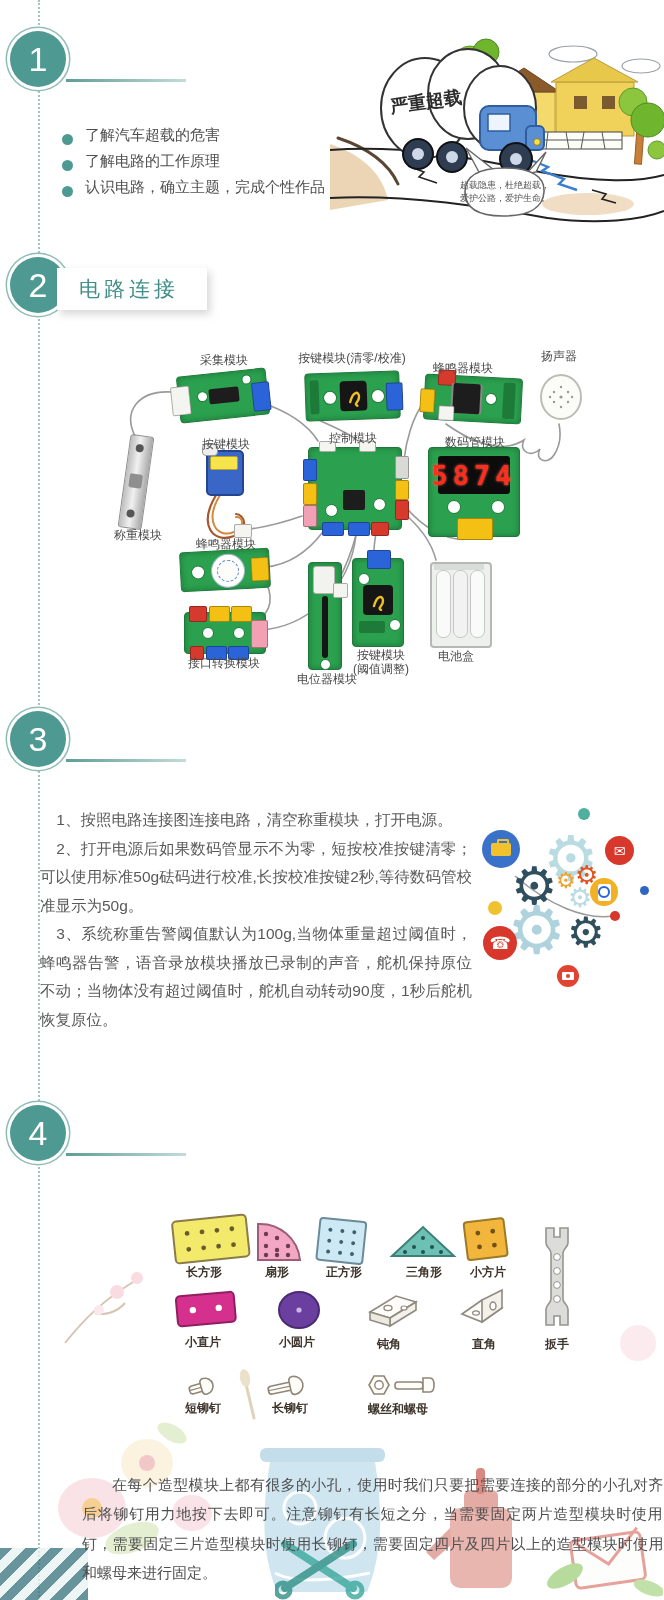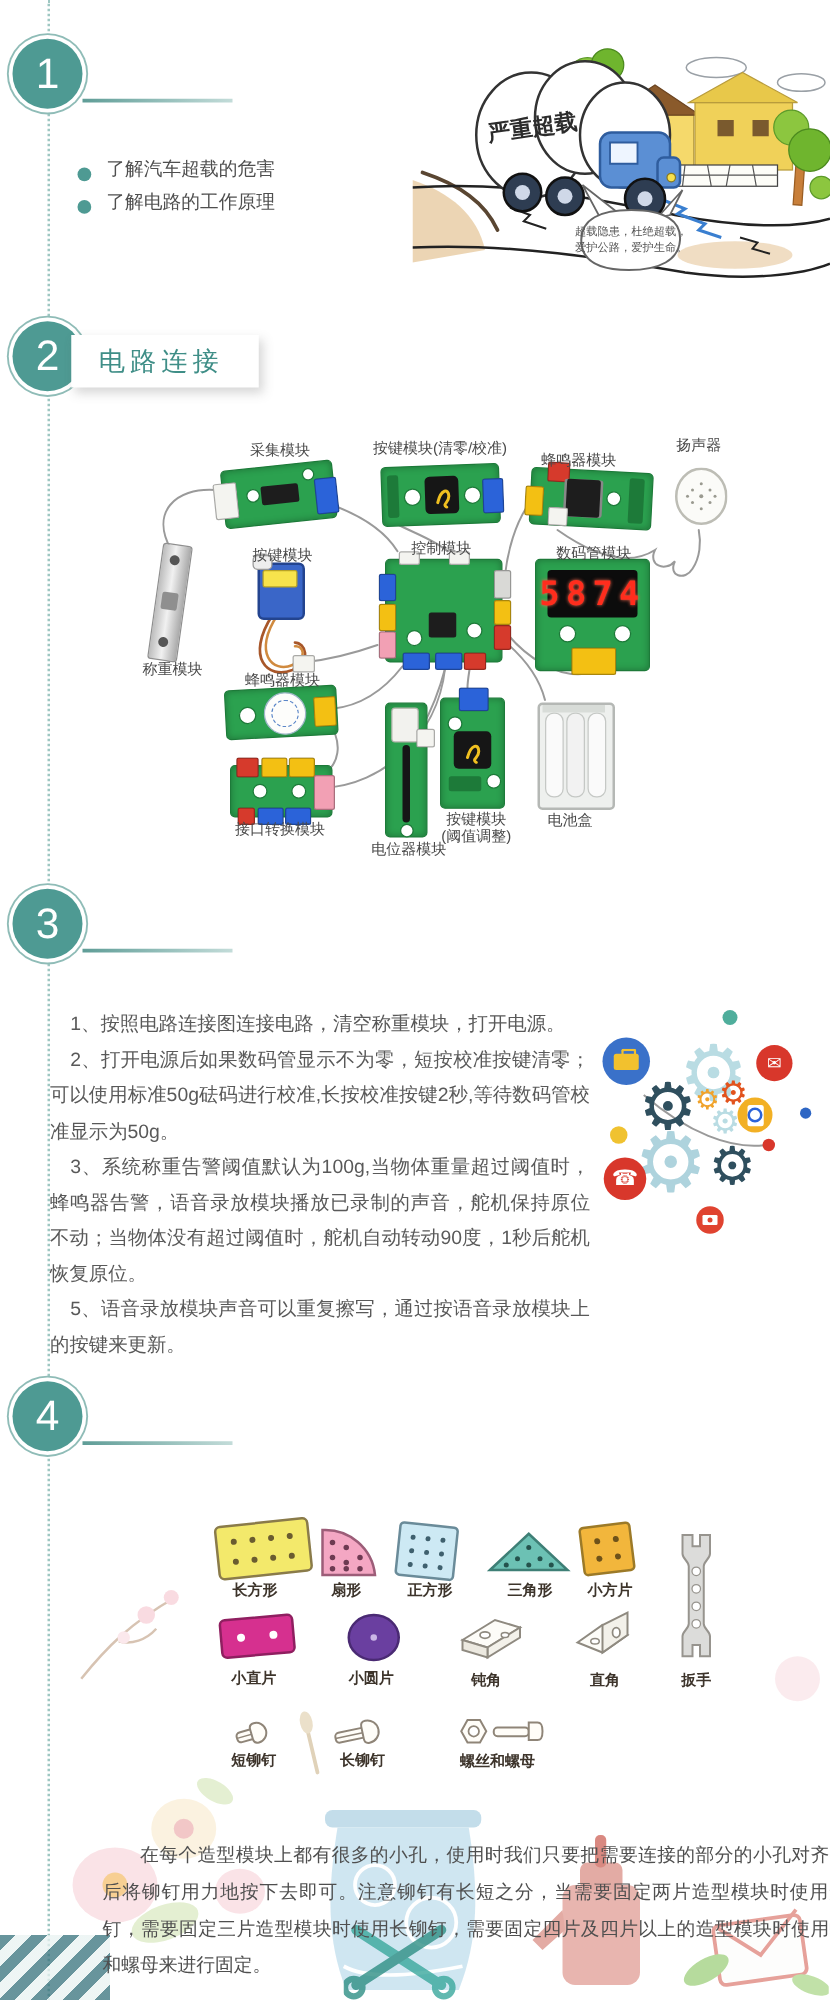--- a/index.html
+++ b/index.html
@@ -55,20 +55,24 @@
     </div>
   <div class="sec-line" style="top:79px"></div>
 
   <div class="obj-row" style="top:126px">
       <span class="obj-dot"></span>
       <span class="obj-txt">了解汽车超载的危害</span>
     </div>
   <div class="obj-row" style="top:152px">
       <span class="obj-dot"></span>
       <span class="obj-txt">了解电路的工作原理</span>
+    </div>
+  <div class="obj-row" style="top:178px">
+      <span class="obj-dot"></span>
+      <span class="obj-txt">认识电路，确立主题，完成个性作品</span>
     </div>
 
   <div class="abs" style="left:330px;top:32px;width:334px;height:196px;">
     <svg width="334" height="196" viewBox="0 0 334 196">
 
       <ellipse cx="243" cy="22" rx="24" ry="8" fill="#fff" stroke="#9aa0a6" stroke-width="1.2"></ellipse>
       <ellipse cx="311" cy="34" rx="19" ry="7" fill="#fff" stroke="#9aa0a6" stroke-width="1.2"></ellipse>
 
       <path d="M148,44 l6,22 8,-2 -5,-22 z" fill="#b5722f" stroke="#8a531e"></path>
       <circle cx="140" cy="30" r="16" fill="#8cc63f" stroke="#5c9a2a"></circle>
@@ -302,21 +306,20 @@
 
   <div class="sec-circle" style="top:711px">
       <span>3</span>
     </div>
   <div class="sec-line" style="top:759px"></div>
 
   <div class="abs instr" style="left:40px;top:806px;width:432px;z-index:6">
     <p>1、按照电路连接图连接电路，清空称重模块，打开电源。</p>
     <p>2、打开电源后如果数码管显示不为零，短按校准按键清零；可以使用标准50g砝码进行校准,长按校准按键2秒,等待数码管校准显示为50g。</p>
     <p>3、系统称重告警阈值默认为100g,当物体重量超过阈值时，蜂鸣器告警，语音录放模块播放已录制的声音，舵机保持原位不动；当物体没有超过阈值时，舵机自动转动90度，1秒后舵机恢复原位。</p>
-    <p>5、语音录放模块声音可以重复擦写，通过按语音录放模块上的按键来更新。</p>
   </div>
 
   <div class="abs" style="left:455px;top:788px;width:209px;height:208px;z-index:1">
     <svg width="209" height="208" style="position:absolute;left:0;top:0">
       <path d="M60,88 C95,118 130,132 158,128" stroke="#9a9a9a" stroke-width="1.6" fill="none"></path>
     </svg>
     <span class="gear" style="left:88px;top:40px;font-size:62px;color:#b9dce3">⚙</span>
     <span class="gear" style="left:56px;top:72px;font-size:52px;color:#2f4f5e">⚙</span>
     <span class="gear" style="left:120px;top:74px;font-size:26px;color:#e2531d">⚙</span>
     <span class="gear" style="left:101px;top:82px;font-size:22px;color:#f0a32c">⚙</span>

